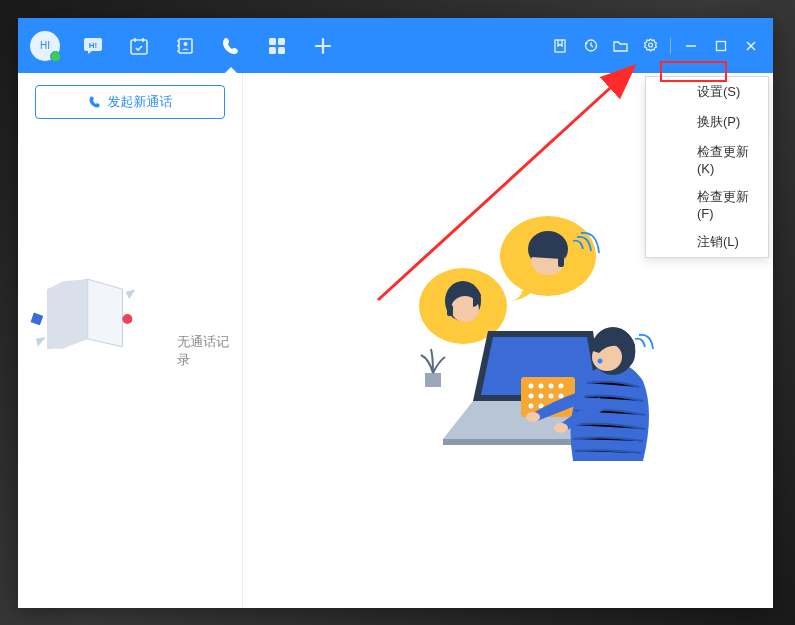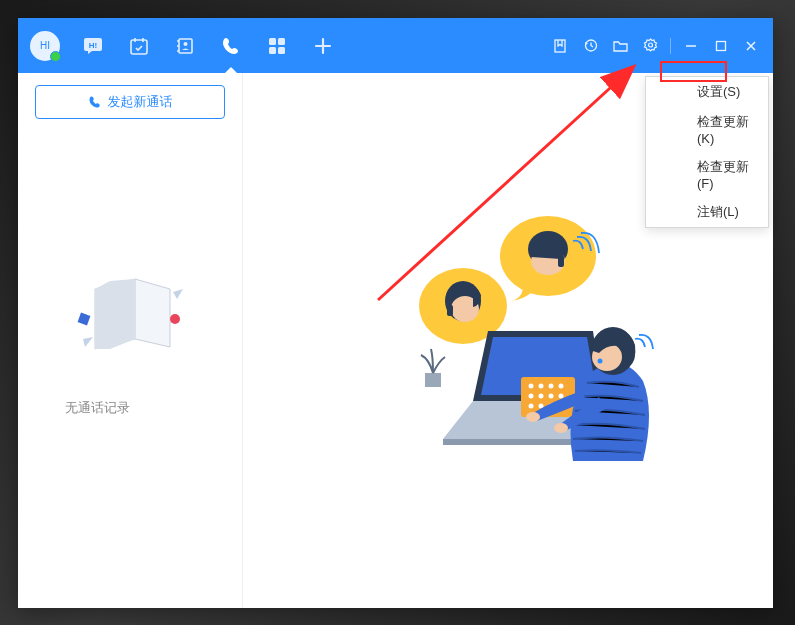--- a/index.html
+++ b/index.html
@@ -101,22 +101,22 @@
   background: #fff;
   color: #2a8cff;
   display: flex; align-items: center; justify-content: center;
   gap: 6px;
   cursor: pointer;
   font-size: 13px;
 }
 .empty-state {
   margin-top: 140px;
   display: flex;
-  flex-direction: column;
-  align-items: flex-start;
+  flex-direction: row;
+  align-items: flex-end;
   gap: 30px;
 }
 .empty-text { color: #888; font-size: 13px; }
 .main {
   flex: 1;
   display: flex;
   align-items: center;
   justify-content: center;
   background: #fff;
 }
@@ -335,20 +335,21 @@
         <path d="M238 190 Q210 200 190 212 Q186 218 194 220 Q220 210 244 200 Z" fill="#3a6bd6"></path>
         <ellipse cx="190" cy="216" rx="7" ry="5" fill="#f4c9a8"></ellipse>
         <path d="M256 196 Q232 212 216 224 Q214 230 222 230 Q244 220 262 208 Z" fill="#3a6bd6"></path>
         <ellipse cx="218" cy="227" rx="7" ry="5" fill="#f4c9a8"></ellipse>
       </svg>
     </div>
   </div>
 
   <div class="dropdown">
     <div class="dropdown-item">设置(S)</div>
+    <div class="dropdown-item">换肤(P)</div>
     <div class="dropdown-item">检查更新(K)</div>
     <div class="dropdown-item">检查更新(F)</div>
     <div class="dropdown-item">注销(L)</div>
   </div>
 
 </div>
 
 <div class="highlight-box"></div>
 
 <svg class="arrow-svg" width="795" height="625" style="left:0;top:0">

